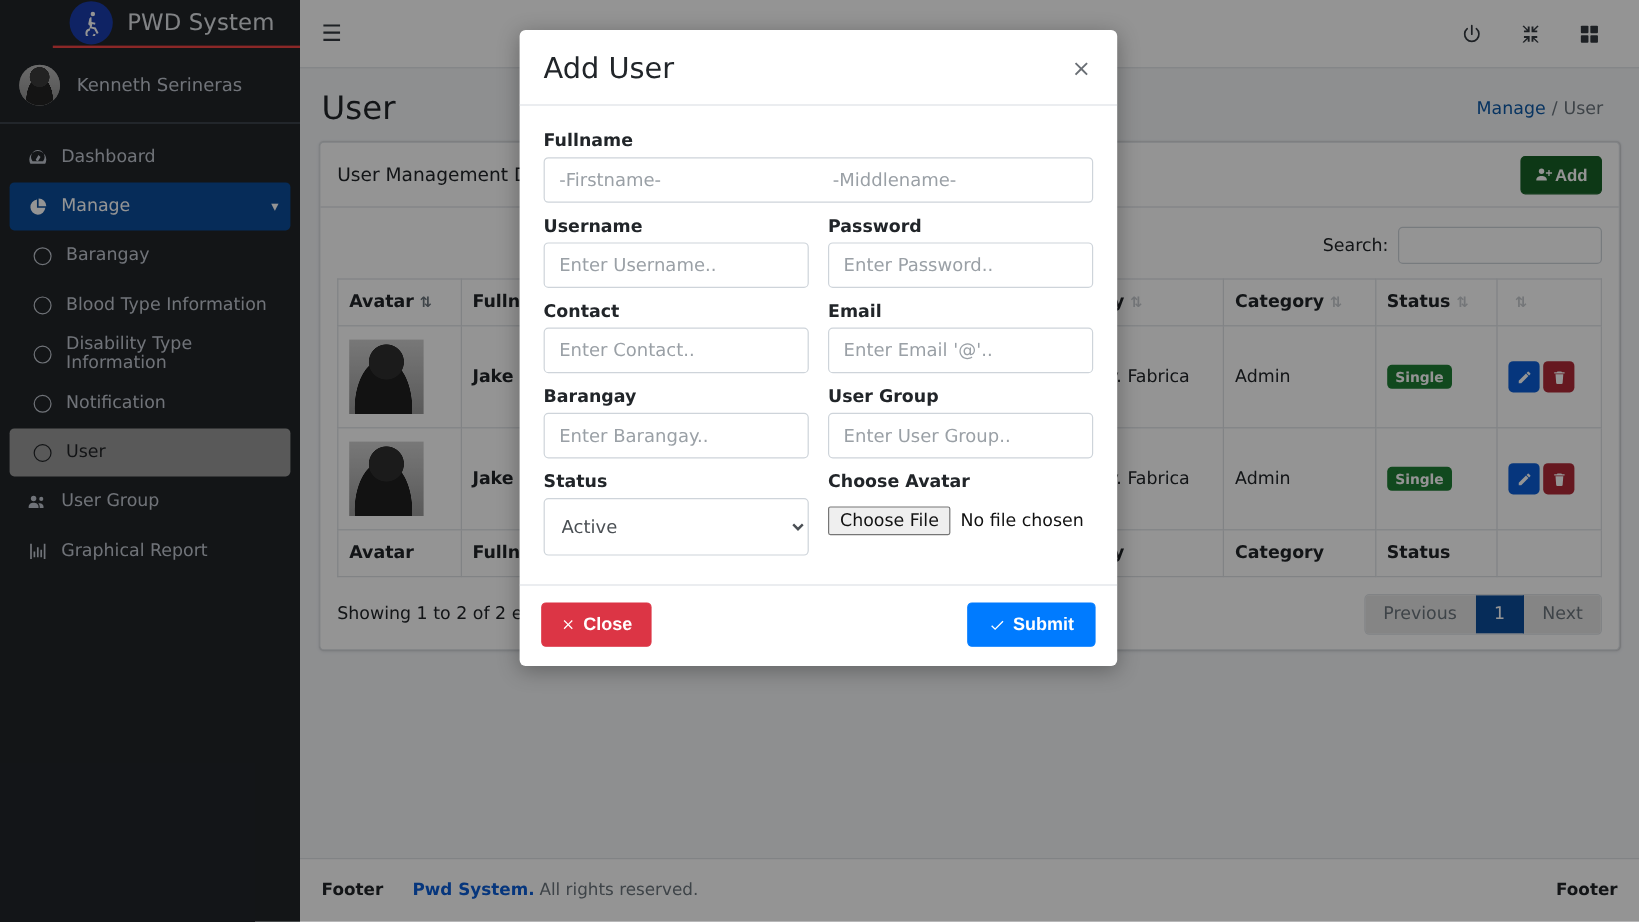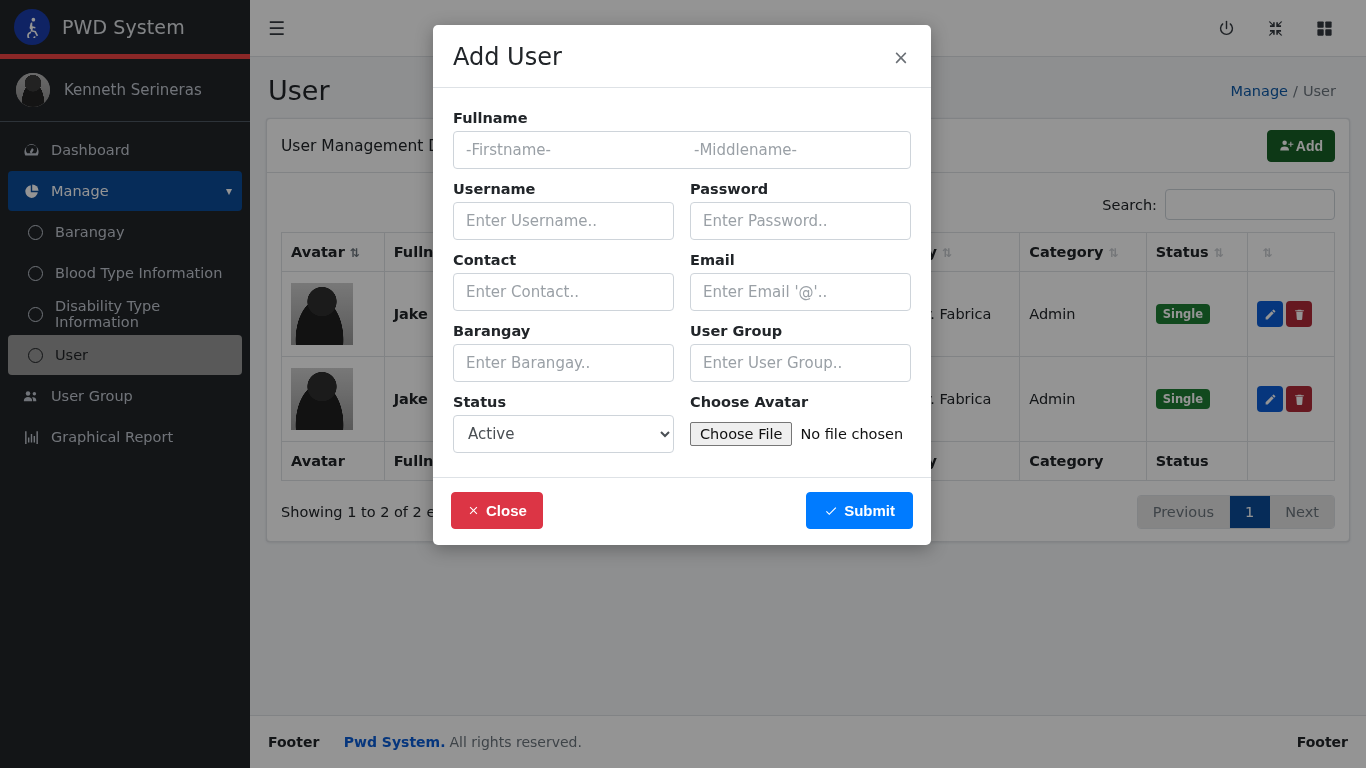--- a/index.html
+++ b/index.html
@@ -17,23 +17,24 @@
   
   .sidebar {
     position: absolute; left: 0; top: 0;
     width: 250px; height: 768px;
     background: #212529;
     color: #c2c7d0;
     z-index: 5;
   }
   .brand {
     display: flex; align-items: center;
-    height: 59px; padding: 0 14px;
-    border-bottom: 5px solid #ef4444;
+    height: 40px; padding: 0 14px;
+    border-bottom: 2px solid #ef4444;
     gap: 12px;
+    margin-left: 44px;
   }
   .brand-logo {
     width: 36px; height: 36px; border-radius: 50%;
     background: #1b3dad;
     display: flex; align-items: center; justify-content: center;
     color: #fff; font-size: 24px; line-height: 1;
     flex: 0 0 36px;
   }
   .brand-text {
     font-size: 19px; color: #dfe2e6; letter-spacing: .1px;
@@ -233,21 +234,21 @@
   .fullname-row input {
     flex: 1 1 0; border: none; outline: none; height: 100%;
     padding: 6px 12px; font-size: 15px; background: transparent;
     font-family: inherit; min-width: 0;
   }
   .fullname-row input::placeholder { color: #9aa0a6; }
   .grid2 { display: grid; grid-template-columns: 1fr 1fr; column-gap: 16px; }
   .fgroup { margin-bottom: 6px; }
   .fgroup .flabel { margin-top: 6px; }
   select.fselect {
-    width: 100%; height: 38px;
+    width: 100%; height: 48px;
     border: 1px solid #ced4da; border-radius: 4px;
     padding: 6px 10px; font-size: 15px; color: #4a4f54;
     font-family: inherit; background: #fff; outline: none;
   }
   .filerow { display: flex; align-items: center; gap: 8px; height: 38px; }
   .file-btn {
     background: #efefef; border: 1px solid #767676; border-radius: 2px;
     padding: 3px 9px; font-size: 14.5px; color: #111; cursor: pointer;
     font-family: inherit;
   }
@@ -324,20 +325,26 @@
         <span class="ico">
             <span class="circle-ico"></span>
           </span>
         <span>Blood Type Information</span>
       </div>
       <div class="navitem child">
         <span class="ico">
             <span class="circle-ico"></span>
           </span>
         <span>Disability Type Information</span>
+      </div>
+      <div class="navitem child">
+        <span class="ico">
+            <span class="circle-ico"></span>
+          </span>
+        <span>Notification</span>
       </div>
       <div class="navitem child selected">
         <span class="ico">
             <span class="circle-ico"></span>
           </span>
         <span>User</span>
       </div>
 
       <div class="navitem">
         <span class="ico">

